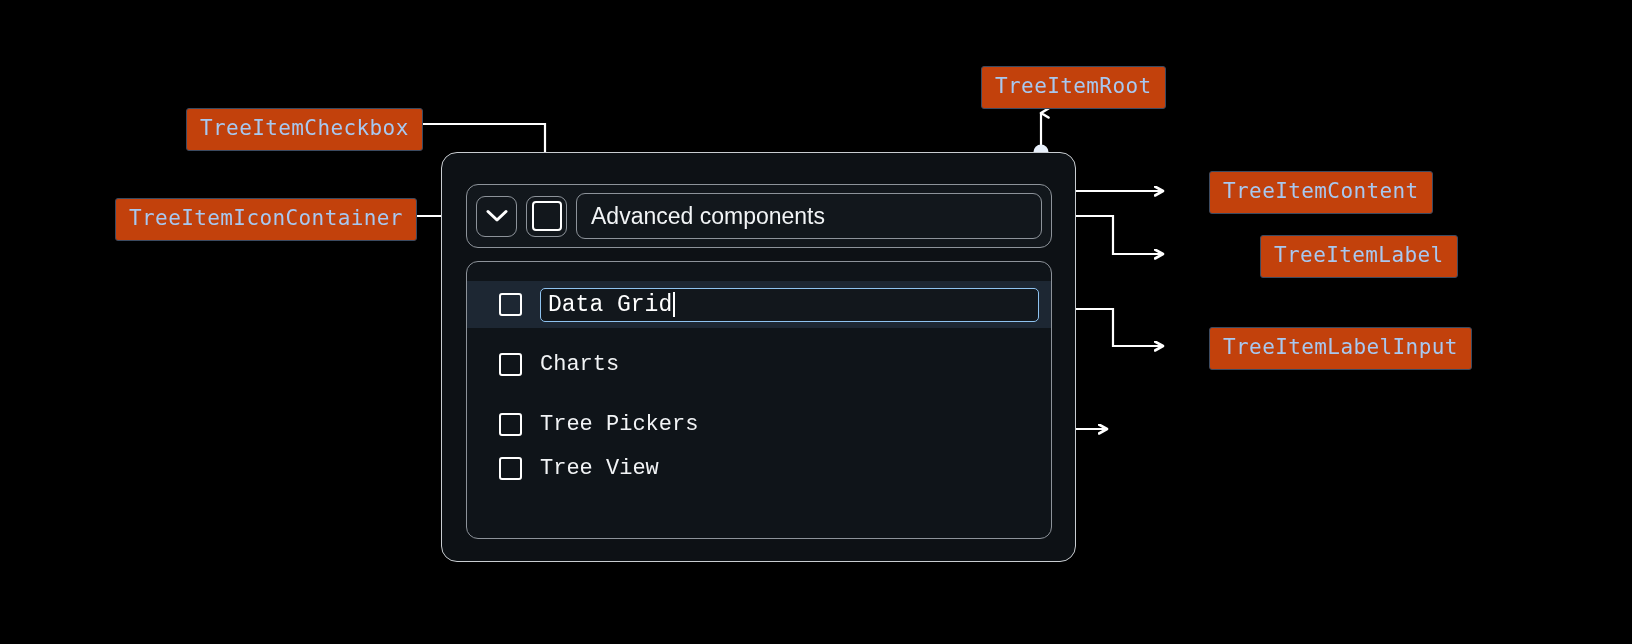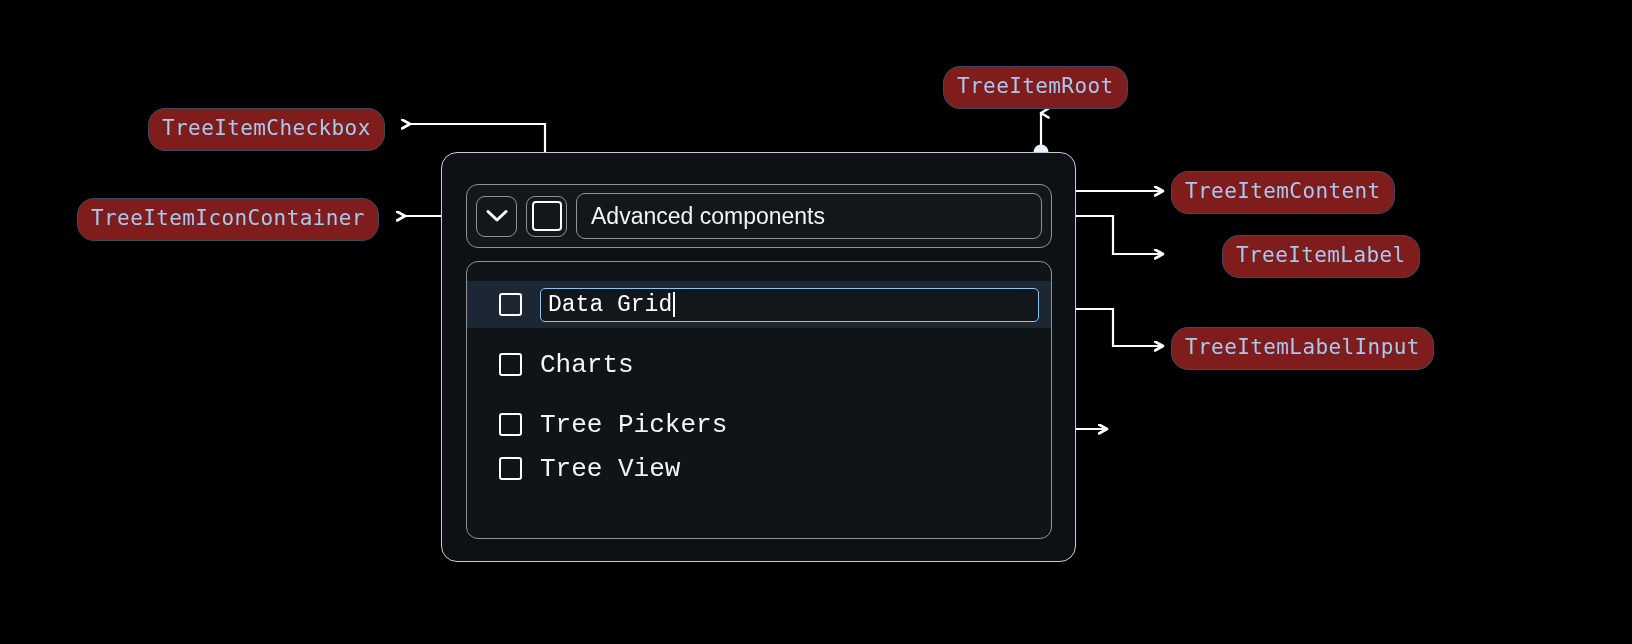--- a/index.html
+++ b/index.html
@@ -6,31 +6,32 @@
   body{
     width:1632px;height:644px;position:relative;overflow:hidden;
     font-family:"Liberation Sans",sans-serif;
     background:#000000;
   }
   #stage{position:absolute;inset:0;}
 
   
   .pill{
     position:absolute;
-    background:#7f1d1d;
+    background:#c2410c;
     border:1px solid #3b4a60;
-    border-radius:17px;
+    border-radius:3px;
     color:#a8c8f0;
     font-family:"DejaVu Sans Mono","Liberation Mono",monospace;
     font-size:21px;
     letter-spacing:0.4px;
     line-height:1;
     padding:9px 13px 11px 13px;
     white-space:nowrap;
     box-sizing:border-box;
+    margin-left:38px;
   }
 
   
   #wires{position:absolute;left:0;top:0;width:1632px;height:644px;pointer-events:none;}
 
   
   .root-panel{
     position:absolute;
     left:441px;top:152px;width:635px;height:410px;
     background:#0d1115;
@@ -98,21 +99,21 @@
     padding-left:32px;
     gap:18px;
     font-family:Liberation Mono, monospace;
   }
   .tree-item.selected{background:#1d2733;}
   .item-cb{
     width:23px;height:23px;flex:0 0 auto;
     border:2.5px solid #ffffff;border-radius:3px;
     background:transparent;box-sizing:border-box;
   }
-  .item-text{color:#f2f4f6;font-size:26px;line-height:1;}
+  .item-text{color:#f2f4f6;font-size:22px;line-height:1;}
   .item-input{
     flex:1 1 auto;margin-right:12px;height:34px;
     border:1.5px solid #8fc3f0;border-radius:5px;
     background:#12171c;
     display:flex;align-items:center;
     padding:0 7px;box-sizing:border-box;
     color:#ffffff;font-size:23px;
   }
   .caret{
     display:inline-block;width:1.5px;height:25px;

